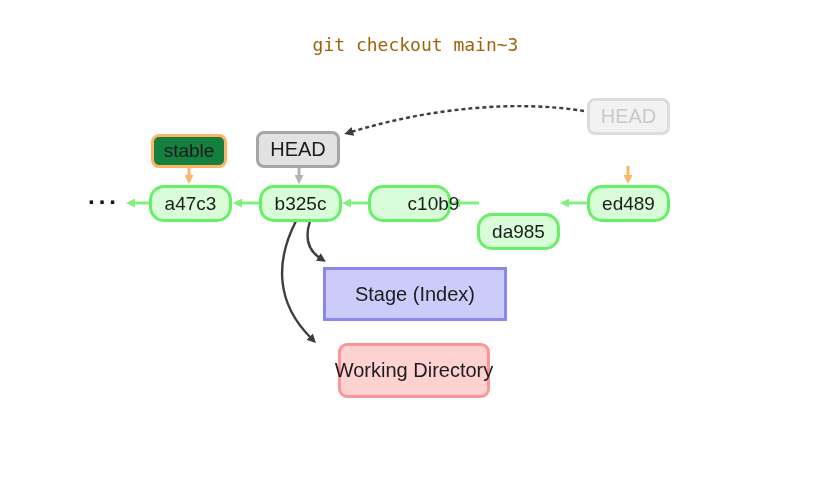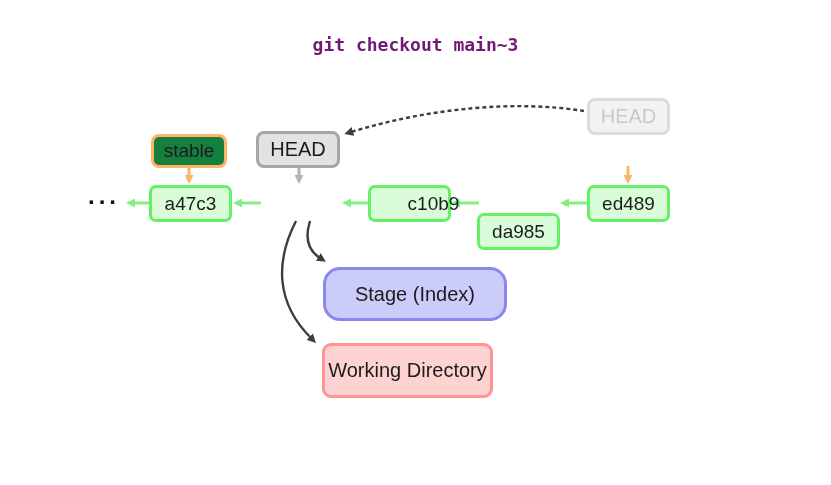--- a/index.html
+++ b/index.html
@@ -1,29 +1,29 @@
 <!DOCTYPE html>
 <html><head>
 <meta charset="utf-8">
 <style>
   html,body{margin:0;padding:0;}
   body{width:831px;height:485px;background:#ffffff;overflow:hidden;position:relative;
        font-family:"Liberation Sans",sans-serif;}
   .canvas{position:absolute;left:0;top:0;width:831px;height:485px;}
   .title{position:absolute;left:0;top:34px;width:831px;text-align:center;
-         font-family:"DejaVu Sans Mono",monospace;font-weight:bold;font-size:18px;color:#701a75;}
+         font-family:"DejaVu Sans Mono",monospace;font-weight:normal;font-size:18px;color:#a16207;}
   .box{position:absolute;box-sizing:border-box;display:flex;align-items:center;justify-content:center;
        color:#1c1c1c;white-space:nowrap;}
-  .commit{background:#d9fcd9;border:3.5px solid #66f066;border-radius:7px;
+  .commit{background:#d9fcd9;border:3.5px solid #66f066;border-radius:15px;
           font-size:19px;width:83px;height:37px;}
   .ref-orange{background:#15803d;border:3px solid #ffb366;border-radius:8px;font-size:19px;}
   .head-box{background:#e2e2e2;border:3px solid #a6a6a6;border-radius:8px;font-size:20px;}
   .old-head-box{background:#f2f2f2;border:3px solid #dcdcdc;border-radius:8px;
                 font-size:20px;color:#c9c9c9;}
-  .stage-box{background:#ccccfa;border:3.5px solid #8888ee;border-radius:17px;font-size:20px;}
+  .stage-box{background:#ccccfa;border:3.5px solid #8888ee;border-radius:0;font-size:20px;}
   .wd-box{background:#ffd2d2;border:3.5px solid #ff9494;border-radius:9px;font-size:20px;}
   .ellipsis{position:absolute;left:82px;top:176px;width:44px;height:40px;line-height:40px;
             font-size:24px;font-weight:bold;letter-spacing:4px;color:#111;text-align:center;}
   svg.arrows{position:absolute;left:0;top:0;pointer-events:none;}
 </style>
 </head>
 <body>
 
 <div class="canvas">
 
@@ -57,24 +57,25 @@
 
     <path d="M 584 111 C 515 100, 430 108, 351 132" fill="none" stroke="#3d3d3d" stroke-width="2.4" stroke-dasharray="4 3" marker-end="url(#ah-dark)"></path>
 
     <path d="M 310 221 C 304 240, 309 251, 320 258" fill="none" stroke="#3d3d3d" stroke-width="2.4" marker-end="url(#ah-dark)"></path>
     <path d="M 296 221 C 275 262, 276 303, 311 338" fill="none" stroke="#3d3d3d" stroke-width="2.4" marker-end="url(#ah-dark)"></path>
   </svg>
 
   <div class="ellipsis">...</div>
 
   <div class="box commit" style="left:149px;top:185px;">a47c3</div>
+  <div class="box commit" style="left:259px;top:185px;">b325c</div>
   <div class="box commit" style="left:368px;top:185px;padding-left:48px;">c10b9</div>
   <div class="box commit" style="left:477px;top:185px;margin-top:28px;">da985</div>
   <div class="box commit" style="left:587px;top:185px;">ed489</div>
 
   <div class="box ref-orange" style="left:151px;top:134px;width:76px;height:34px;">stable</div>
   <div class="box head-box" style="left:256px;top:131px;width:84px;height:37px;">HEAD</div>
   <div class="box old-head-box" style="left:587px;top:98px;width:83px;height:37px;z-index:1;">HEAD</div>
 
   <div class="box stage-box" style="left:323px;top:267px;width:184px;height:54px;">Stage (Index)</div>
-  <div class="box wd-box" style="left:322px;top:343px;width:171px;height:55px;">Working Directory</div>
+  <div class="box wd-box" style="left:338px;top:343px;width:152px;height:55px;">Working Directory</div>
 
 </div>
 
 </body></html>

